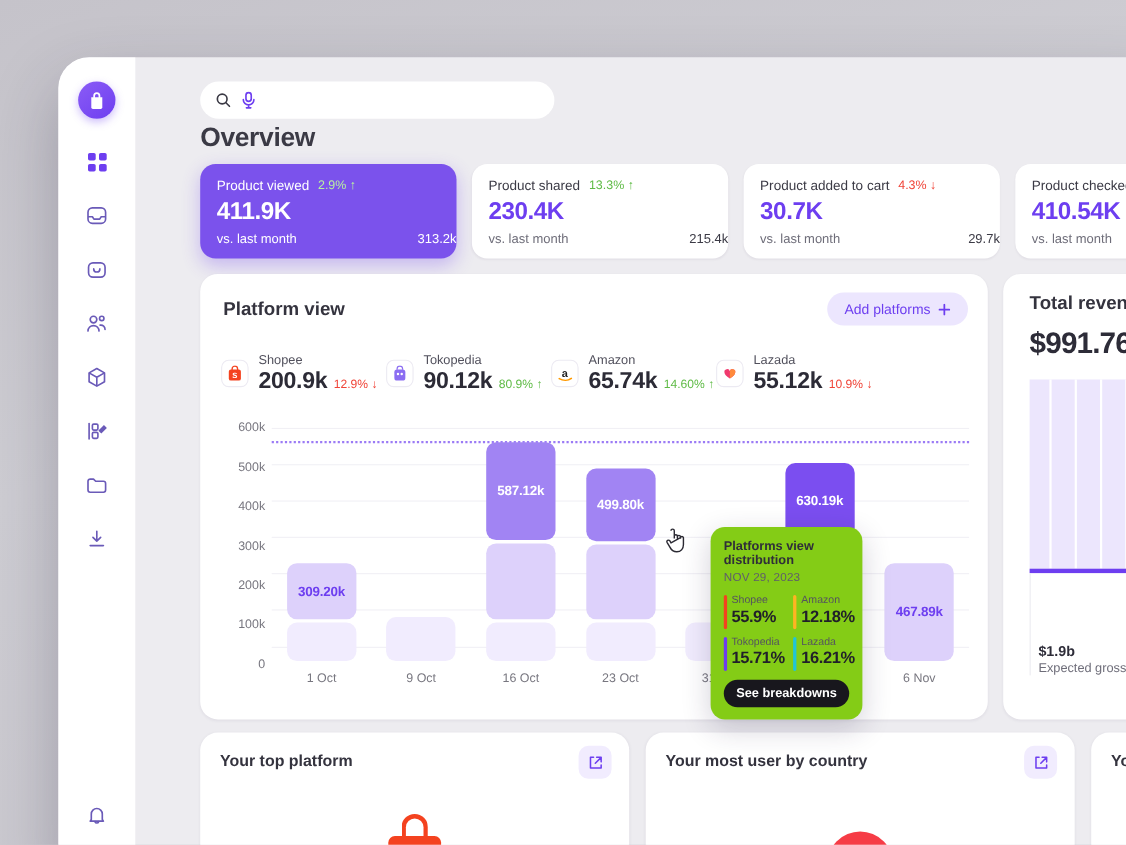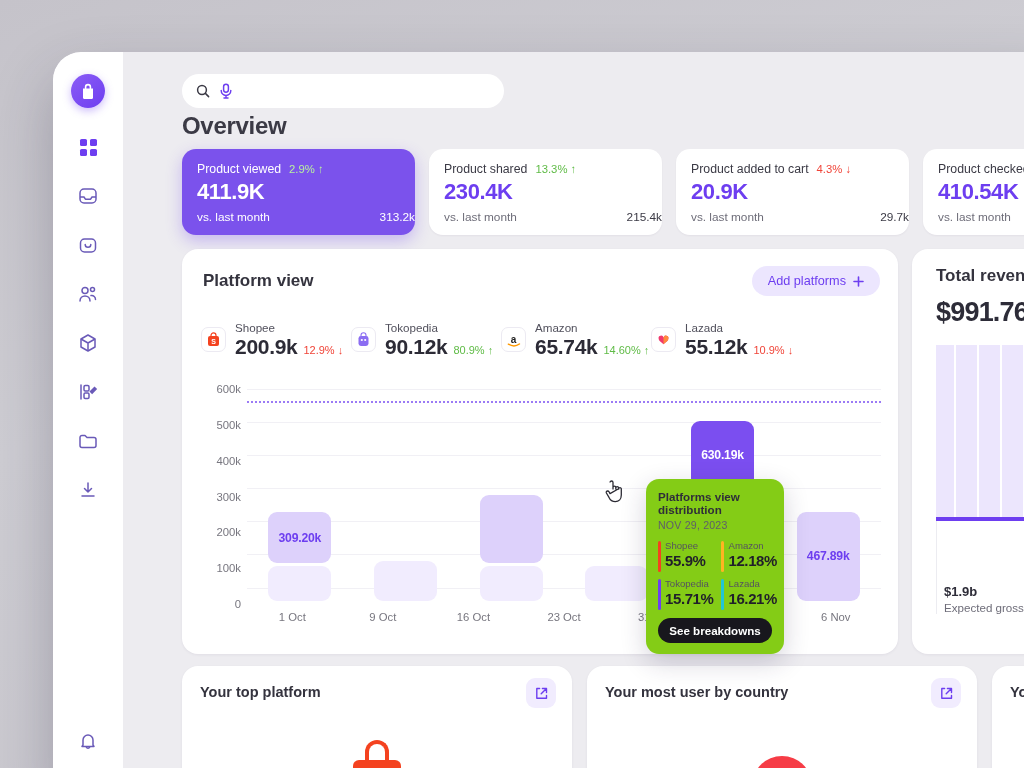--- a/index.html
+++ b/index.html
@@ -347,21 +347,21 @@
           <div class="stat-foot">
             <span class="vs">vs. last month</span>
             <span class="prev">215.4k</span>
           </div>
         </div>
         <div class="stat">
           <div class="stat-top">
             <span class="stat-label">Product added to cart</span>
             <span class="stat-delta delta-down"><span>4.3%</span> ↓</span>
           </div>
-          <div class="stat-value">20.9K</div>
+          <div class="stat-value">30.7K</div>
           <div class="stat-foot">
             <span class="vs">vs. last month</span>
             <span class="prev">29.7k</span>
           </div>
         </div>
         <div class="stat">
           <div class="stat-top">
             <span class="stat-label">Product checked out</span>
 
           </div>
@@ -473,20 +473,30 @@
                 <div class="bar-col">
                   <div class="seg s2" style="height: 51px; margin-bottom: 3px;">
                     <div class="seg-label dark">309.20k</div>
                   </div>
                   <div class="seg s1" style="height: 34.7308px; margin-bottom: 3px;"></div>
                 </div>
                 <div class="bar-col">
                   <div class="seg s1" style="height: 39.6923px; margin-bottom: 3px;"></div>
                 </div>
                 <div class="bar-col">
+                  <div class="seg s3" style="height: 89.3077px; margin-bottom: 3px;">
+                    <div class="seg-label light">587.12k</div>
+                  </div>
+                  <div class="seg s2" style="height: 69.4615px; margin-bottom: 3px;"></div>
+                  <div class="seg s1" style="height: 34.7308px; margin-bottom: 3px;"></div>
+                </div>
+                <div class="bar-col">
+                  <div class="seg s3" style="height: 66.1538px; margin-bottom: 3px;">
+                    <div class="seg-label light">499.80k</div>
+                  </div>
                   <div class="seg s2" style="height: 67.8077px; margin-bottom: 3px;"></div>
                   <div class="seg s1" style="height: 34.7308px; margin-bottom: 3px;"></div>
                 </div>
                 <div class="bar-col">
                   <div class="seg s1" style="height: 34.7308px; margin-bottom: 3px;"></div>
                 </div>
                 <div class="bar-col">
                   <div class="seg s3 hot" style="height: 67.8077px; margin-bottom: 3px;">
                     <div class="seg-label light">630.19k</div>
                   </div>

